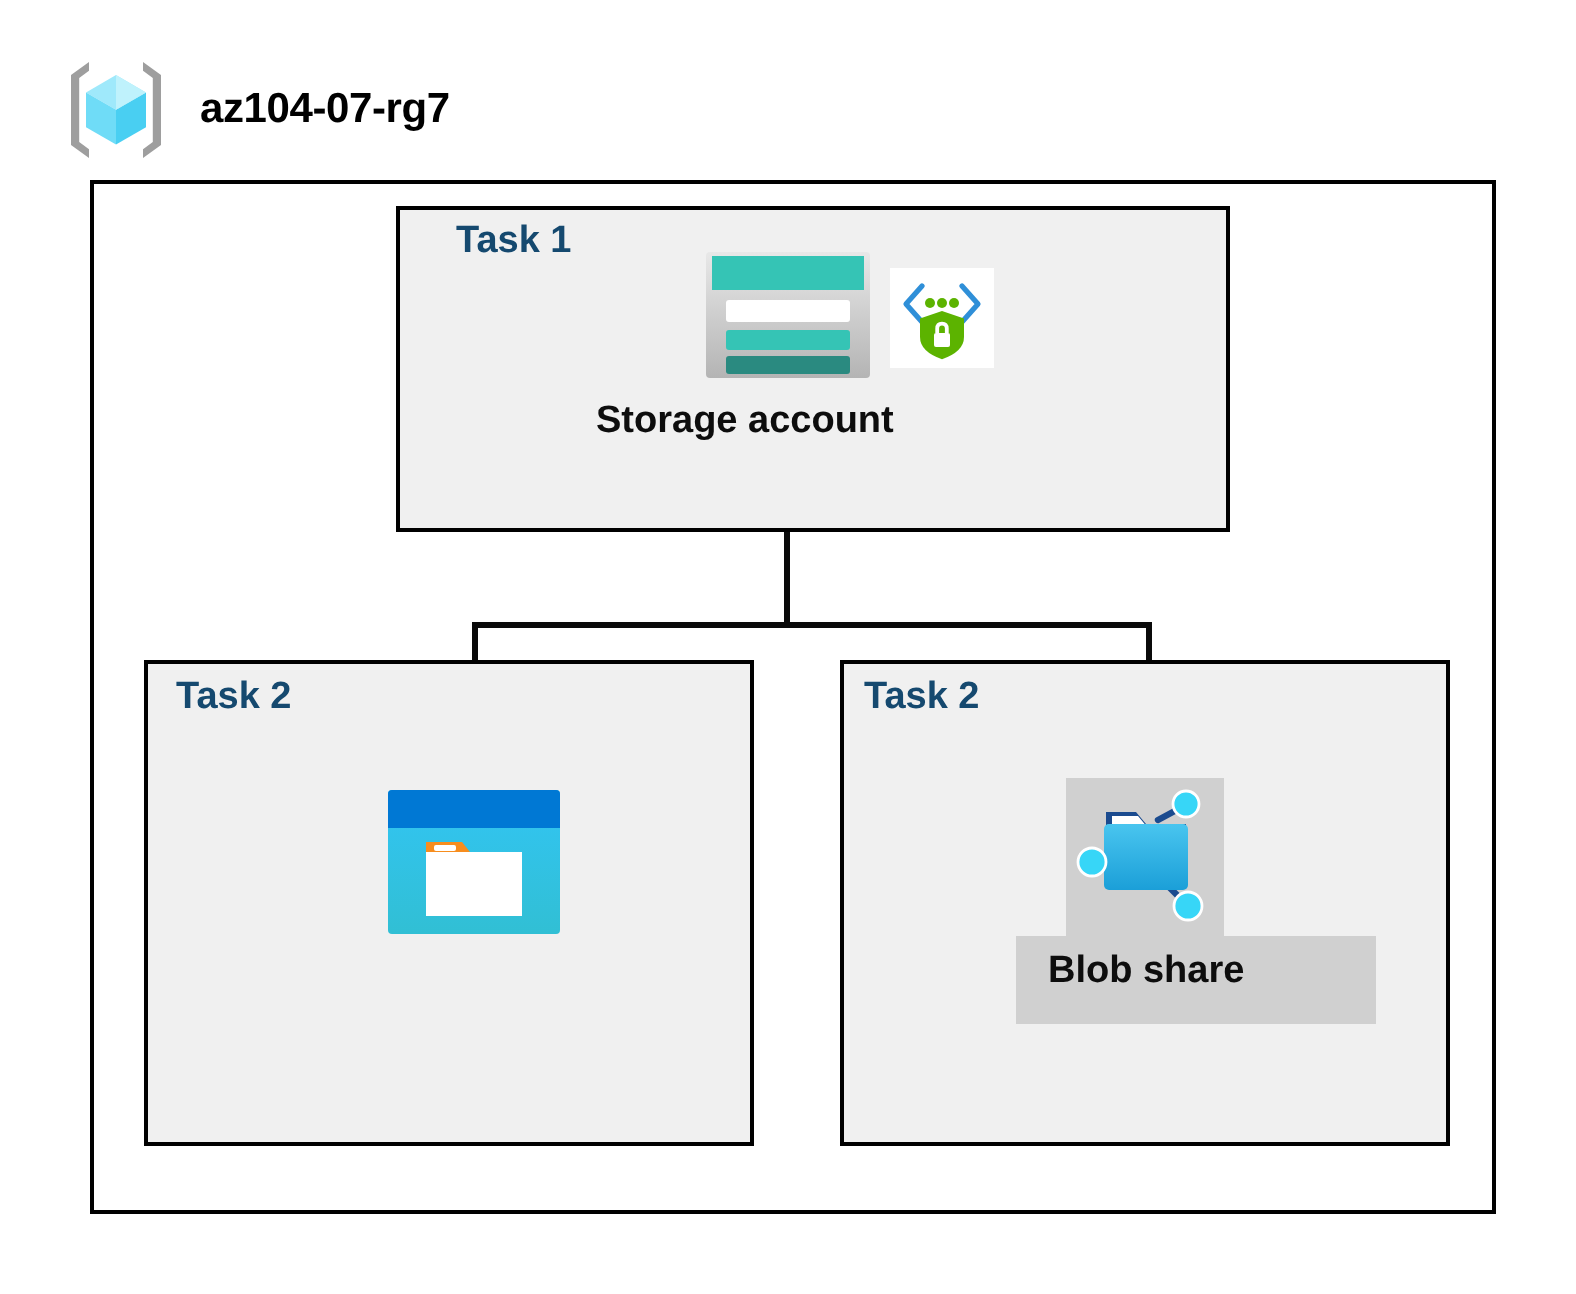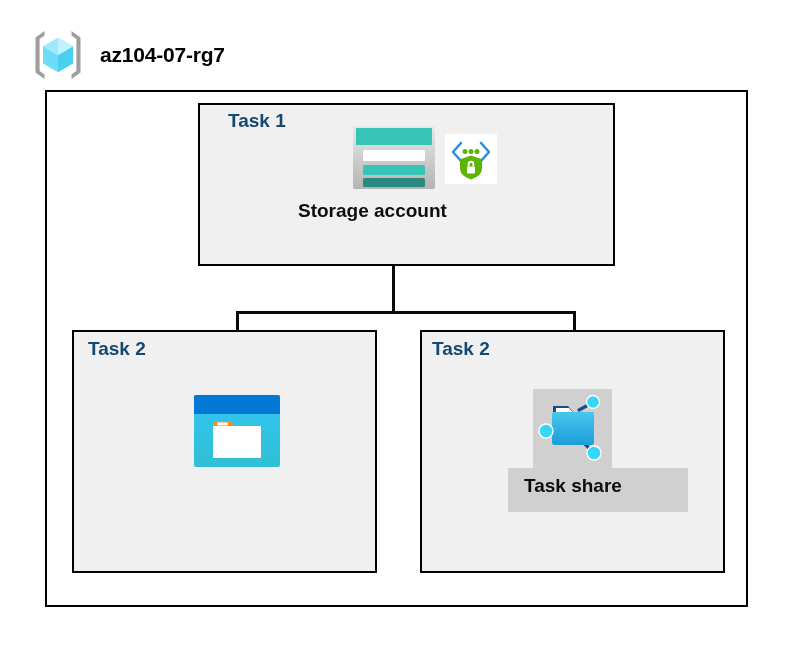--- a/index.html
+++ b/index.html
@@ -238,15 +238,15 @@
 
     <path d="M21 17 L34 17 L39 23 L57 23 L57 27 L21 27 Z" fill="#ffffff"></path>
 
     <rect x="17" y="21" width="42" height="33" rx="2.5" fill="url(#fsFolder)"></rect>
 
     <circle cx="58" cy="11" r="6.5" fill="#37d6f7" stroke="#ffffff" stroke-width="1.4"></circle>
     <circle cx="11" cy="40" r="7" fill="#37d6f7" stroke="#ffffff" stroke-width="1.4"></circle>
     <circle cx="59" cy="62" r="7" fill="#37d6f7" stroke="#ffffff" stroke-width="1.4"></circle>
   </svg>
 
-  <div class="node-caption cap-file">Task share</div>
+  <div class="node-caption cap-file">Blob share</div>
 
 </div>
 
 </body></html>

